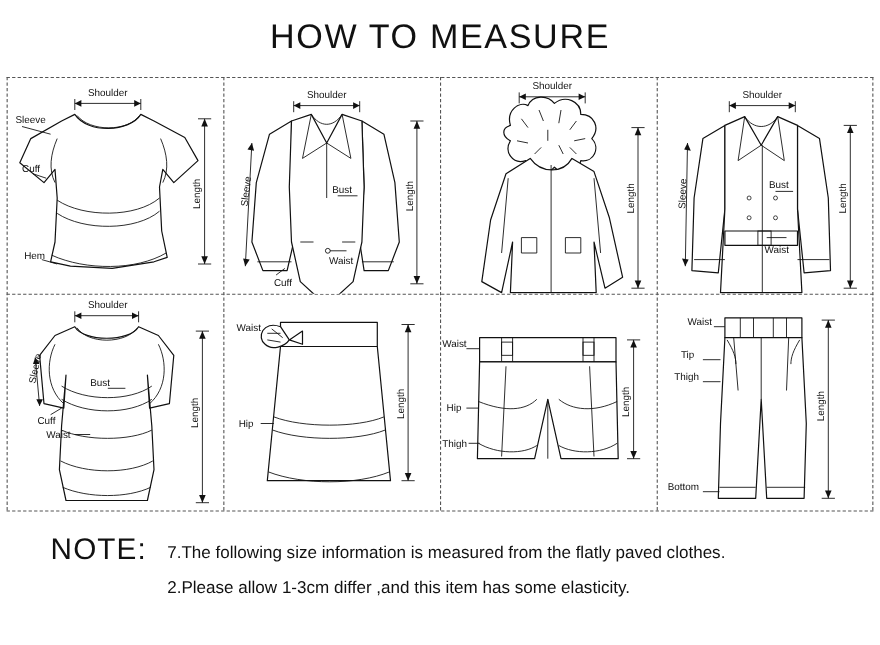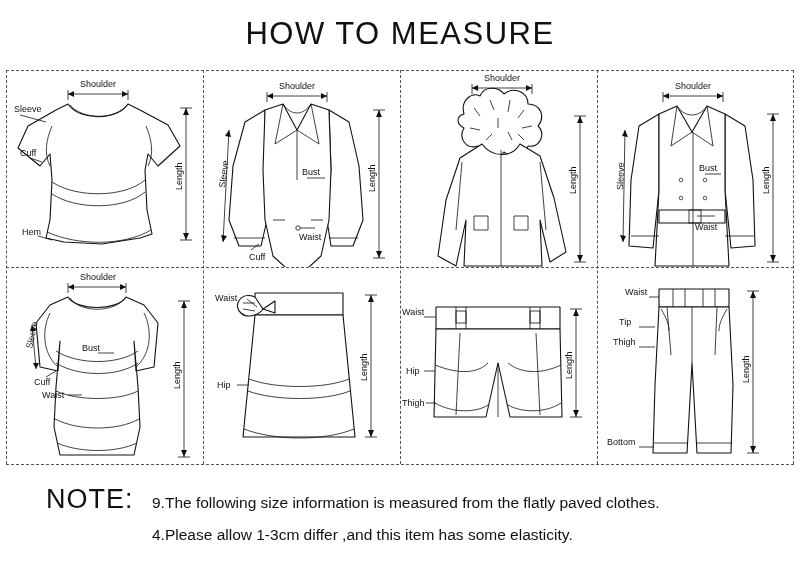--- a/index.html
+++ b/index.html
@@ -457,17 +457,17 @@
         <polygon points="156,24 153,31 159,31" fill="#111"></polygon>
         <polygon points="156,186 153,179 159,179" fill="#111"></polygon>
         <text class="lbl" x="152" y="116" transform="rotate(-90 152 116)">Length</text>
       </svg>
     </div>
 
   </div>
 
   <div id="note">
     <div id="note-label">NOTE:</div>
-    <div class="note-line" id="note-line-1">9.The following size information is measured from the flatly paved clothes.</div>
-    <div class="note-line" id="note-line-2">4.Please allow 1-3cm differ ,and this item has some elasticity.</div>
+    <div class="note-line" id="note-line-1">7.The following size information is measured from the flatly paved clothes.</div>
+    <div class="note-line" id="note-line-2">2.Please allow 1-3cm differ ,and this item has some elasticity.</div>
   </div>
 
 </div>
 
 </body></html>

